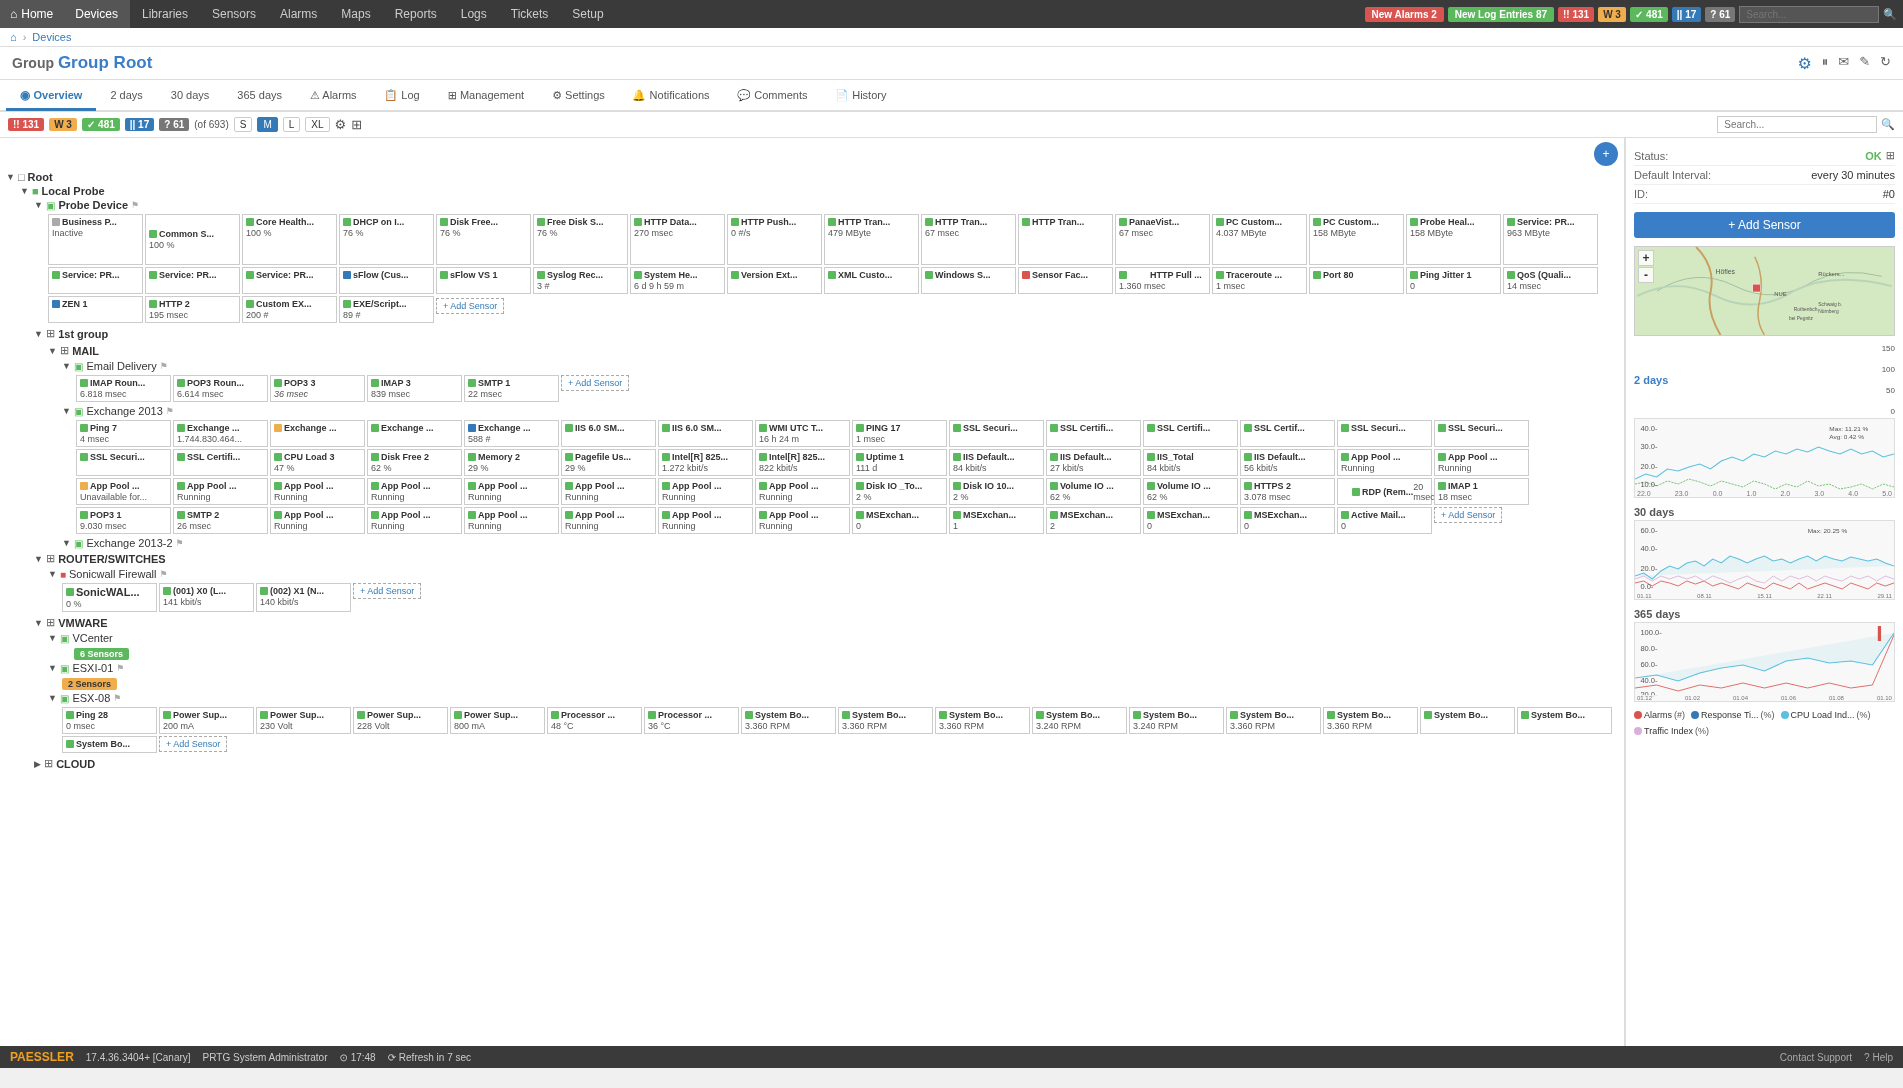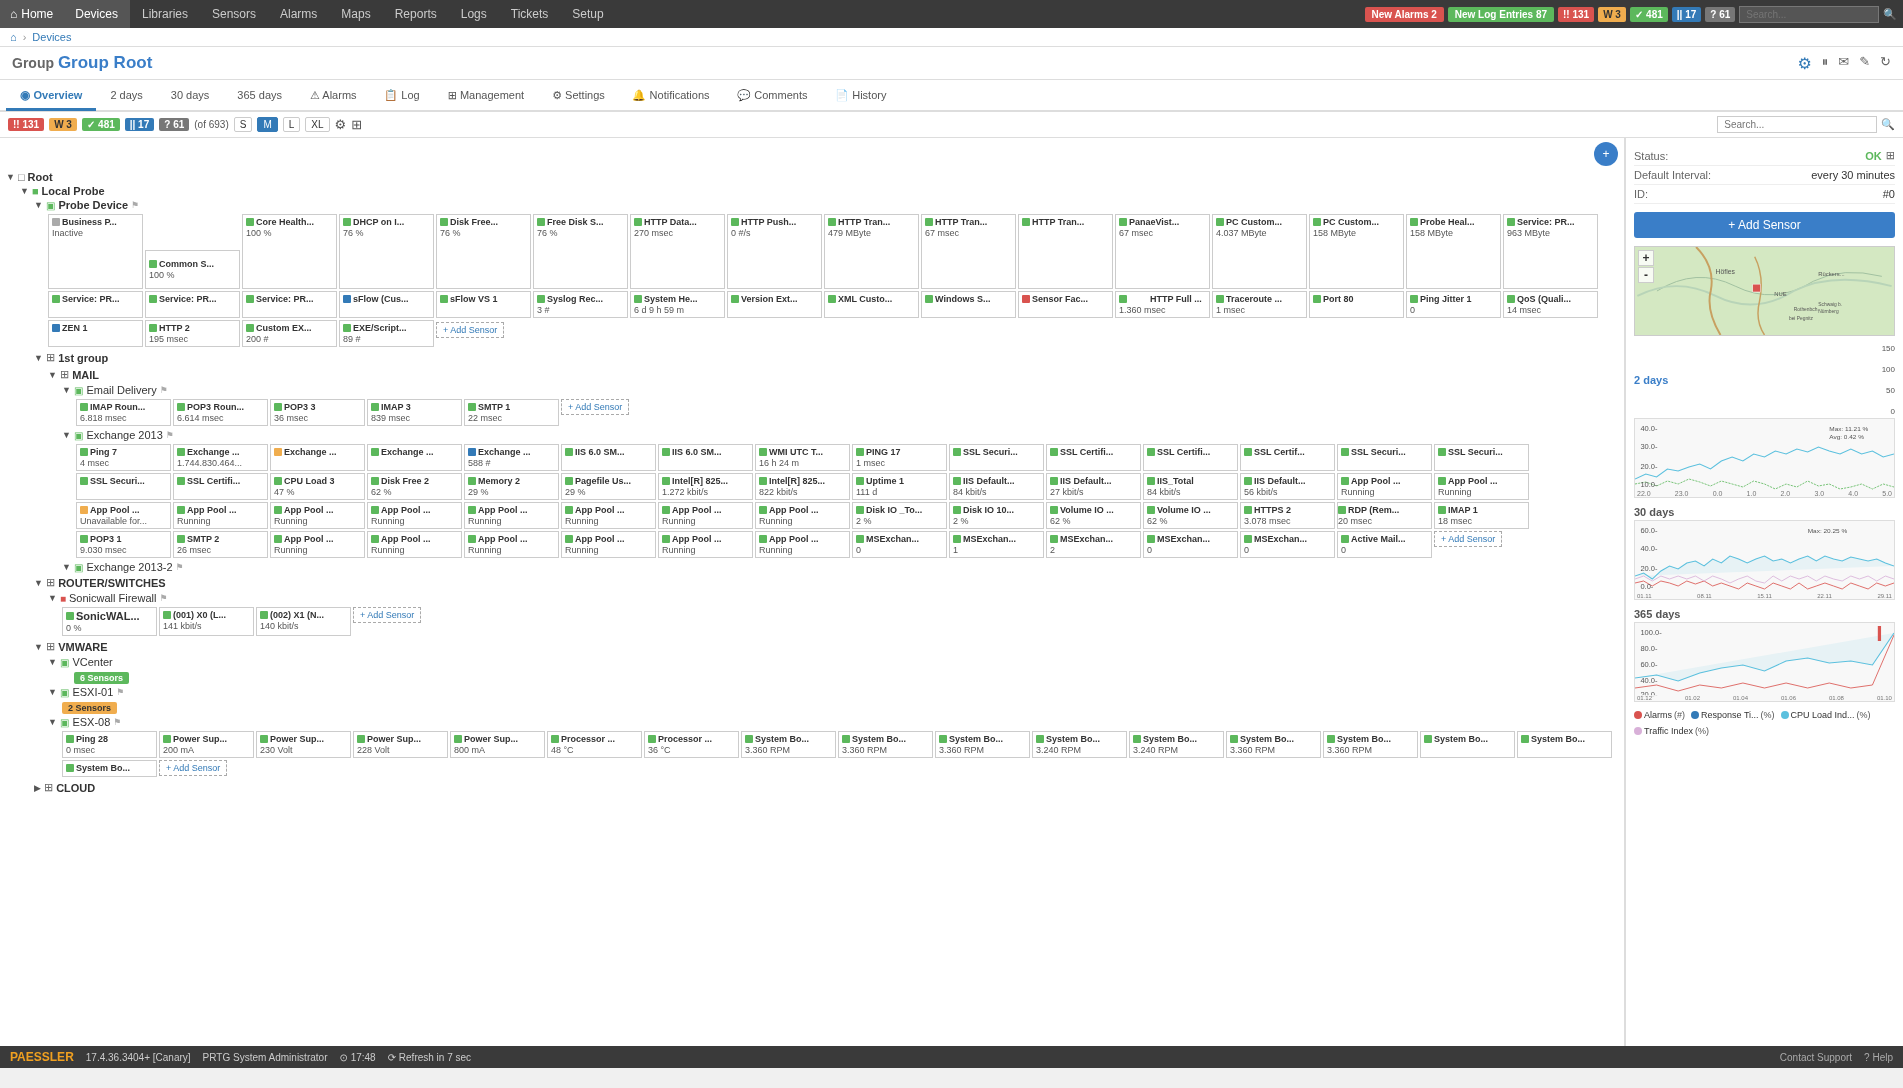--- a/index.html
+++ b/index.html
@@ -144,21 +144,21 @@
           </div>
 
           <div style="display:flex;flex-wrap:wrap;gap:2px;margin:2px 0 2px 14px;" id="probe-sensor-grid">
               <div style="display: inline-flex; flex-direction: column; width: 95px; border: 1px solid rgb(204, 204, 204); padding: 2px 3px; cursor: pointer; font-size: 9px; background: rgb(255, 255, 255);">
     <div style="display:flex;align-items:center;gap:2px;">
       <div style="width:8px;height:8px;border-radius:1px;flex-shrink:0;background:#aaa;"></div>
       <span style="font-weight:bold;font-size:9px;color:#333;overflow:hidden;text-overflow:ellipsis;white-space:nowrap;flex:1;">Business P...</span>
     </div>
     <div style="font-size:9px;color:#555;margin-top:1px;">Inactive</div>
   </div>
-              <div style="display: inline-flex; flex-direction: column; width: 95px; border: 1px solid rgb(204, 204, 204); padding: 8px 3px; cursor: pointer; font-size: 9px; background: rgb(255, 255, 255); margin-top: 36px;">
+              <div style="display: inline-flex; flex-direction: column; width: 95px; border: 1px solid rgb(204, 204, 204); padding: 14px 3px; cursor: pointer; font-size: 9px; background: rgb(255, 255, 255);">
     <div style="display:flex;align-items:center;gap:2px;">
       <div style="width:8px;height:8px;border-radius:1px;flex-shrink:0;background:#5cb85c;"></div>
       <span style="font-weight:bold;font-size:9px;color:#333;overflow:hidden;text-overflow:ellipsis;white-space:nowrap;flex:1;">Common S...</span>
     </div>
     <div style="font-size:9px;color:#555;margin-top:1px;">100 %</div>
   </div>
               <div style="display: inline-flex; flex-direction: column; width: 95px; border: 1px solid rgb(204, 204, 204); padding: 2px 3px; cursor: pointer; font-size: 9px; background: rgb(255, 255, 255);">
     <div style="display:flex;align-items:center;gap:2px;">
       <div style="width:8px;height:8px;border-radius:1px;flex-shrink:0;background:#5cb85c;"></div>
       <span style="font-weight:bold;font-size:9px;color:#333;overflow:hidden;text-overflow:ellipsis;white-space:nowrap;flex:1;">Core Health...</span>
@@ -435,21 +435,21 @@
       <div style="width:8px;height:8px;border-radius:1px;flex-shrink:0;background:#5cb85c;"></div>
       <span style="font-weight:bold;font-size:9px;color:#333;overflow:hidden;text-overflow:ellipsis;white-space:nowrap;flex:1;">POP3 Roun...</span>
     </div>
     <div style="font-size:9px;color:#555;margin-top:1px;">6.614 msec</div>
   </div>
                   <div style="display: inline-flex; flex-direction: column; width: 95px; border: 1px solid rgb(204, 204, 204); padding: 2px 3px; cursor: pointer; font-size: 9px; background: rgb(255, 255, 255);">
     <div style="display:flex;align-items:center;gap:2px;">
       <div style="width:8px;height:8px;border-radius:1px;flex-shrink:0;background:#5cb85c;"></div>
       <span style="font-weight:bold;font-size:9px;color:#333;overflow:hidden;text-overflow:ellipsis;white-space:nowrap;flex:1;">POP3 3</span>
     </div>
-    <div style="font-size:9px;color:#555;margin-top:1px;">36 msec</div>
+    <div style="font-size:9px;color:#555;margin-top:1px;font-style:italic;">36 msec</div>
   </div>
                   <div style="display: inline-flex; flex-direction: column; width: 95px; border: 1px solid rgb(204, 204, 204); padding: 2px 3px; cursor: pointer; font-size: 9px; background: rgb(255, 255, 255);">
     <div style="display:flex;align-items:center;gap:2px;">
       <div style="width:8px;height:8px;border-radius:1px;flex-shrink:0;background:#5cb85c;"></div>
       <span style="font-weight:bold;font-size:9px;color:#333;overflow:hidden;text-overflow:ellipsis;white-space:nowrap;flex:1;">IMAP 3</span>
     </div>
     <div style="font-size:9px;color:#555;margin-top:1px;">839 msec</div>
   </div>
                   <div style="display: inline-flex; flex-direction: column; width: 95px; border: 1px solid rgb(204, 204, 204); padding: 2px 3px; cursor: pointer; font-size: 9px; background: rgb(255, 255, 255);">
     <div style="display:flex;align-items:center;gap:2px;">
@@ -764,21 +764,21 @@
     </div>
     <div style="font-size:9px;color:#555;margin-top:1px;">62 %</div>
   </div>
                   <div style="display: inline-flex; flex-direction: column; width: 95px; border: 1px solid rgb(204, 204, 204); padding: 2px 3px; cursor: pointer; font-size: 9px; background: rgb(255, 255, 255);">
     <div style="display:flex;align-items:center;gap:2px;">
       <div style="width:8px;height:8px;border-radius:1px;flex-shrink:0;background:#5cb85c;"></div>
       <span style="font-weight:bold;font-size:9px;color:#333;overflow:hidden;text-overflow:ellipsis;white-space:nowrap;flex:1;">HTTPS 2</span>
     </div>
     <div style="font-size:9px;color:#555;margin-top:1px;">3.078 msec</div>
   </div>
-                  <div style="display: inline-flex; flex-direction: column; width: 95px; border: 1px solid rgb(204, 204, 204); padding: 2px 0; cursor: pointer; font-size: 9px; background: rgb(255, 255, 255);">
+                  <div style="display: inline-flex; width: 95px; border: 1px solid rgb(204, 204, 204); padding: 2px 14px; cursor: pointer; font-size: 9px; background: rgb(255, 255, 255);">
     <div style="display:flex;align-items:center;gap:2px;">
       <div style="width:8px;height:8px;border-radius:1px;flex-shrink:0;background:#5cb85c;"></div>
       <span style="font-weight:bold;font-size:9px;color:#333;overflow:hidden;text-overflow:ellipsis;white-space:nowrap;flex:1;">RDP (Rem...</span>
     </div>
     <div style="font-size:9px;color:#555;margin-top:1px;">20 msec</div>
   </div>
                   <div style="display: inline-flex; flex-direction: column; width: 95px; border: 1px solid rgb(204, 204, 204); padding: 2px 3px; cursor: pointer; font-size: 9px; background: rgb(255, 255, 255);">
     <div style="display:flex;align-items:center;gap:2px;">
       <div style="width:8px;height:8px;border-radius:1px;flex-shrink:0;background:#5cb85c;"></div>
       <span style="font-weight:bold;font-size:9px;color:#333;overflow:hidden;text-overflow:ellipsis;white-space:nowrap;flex:1;">IMAP 1</span>

